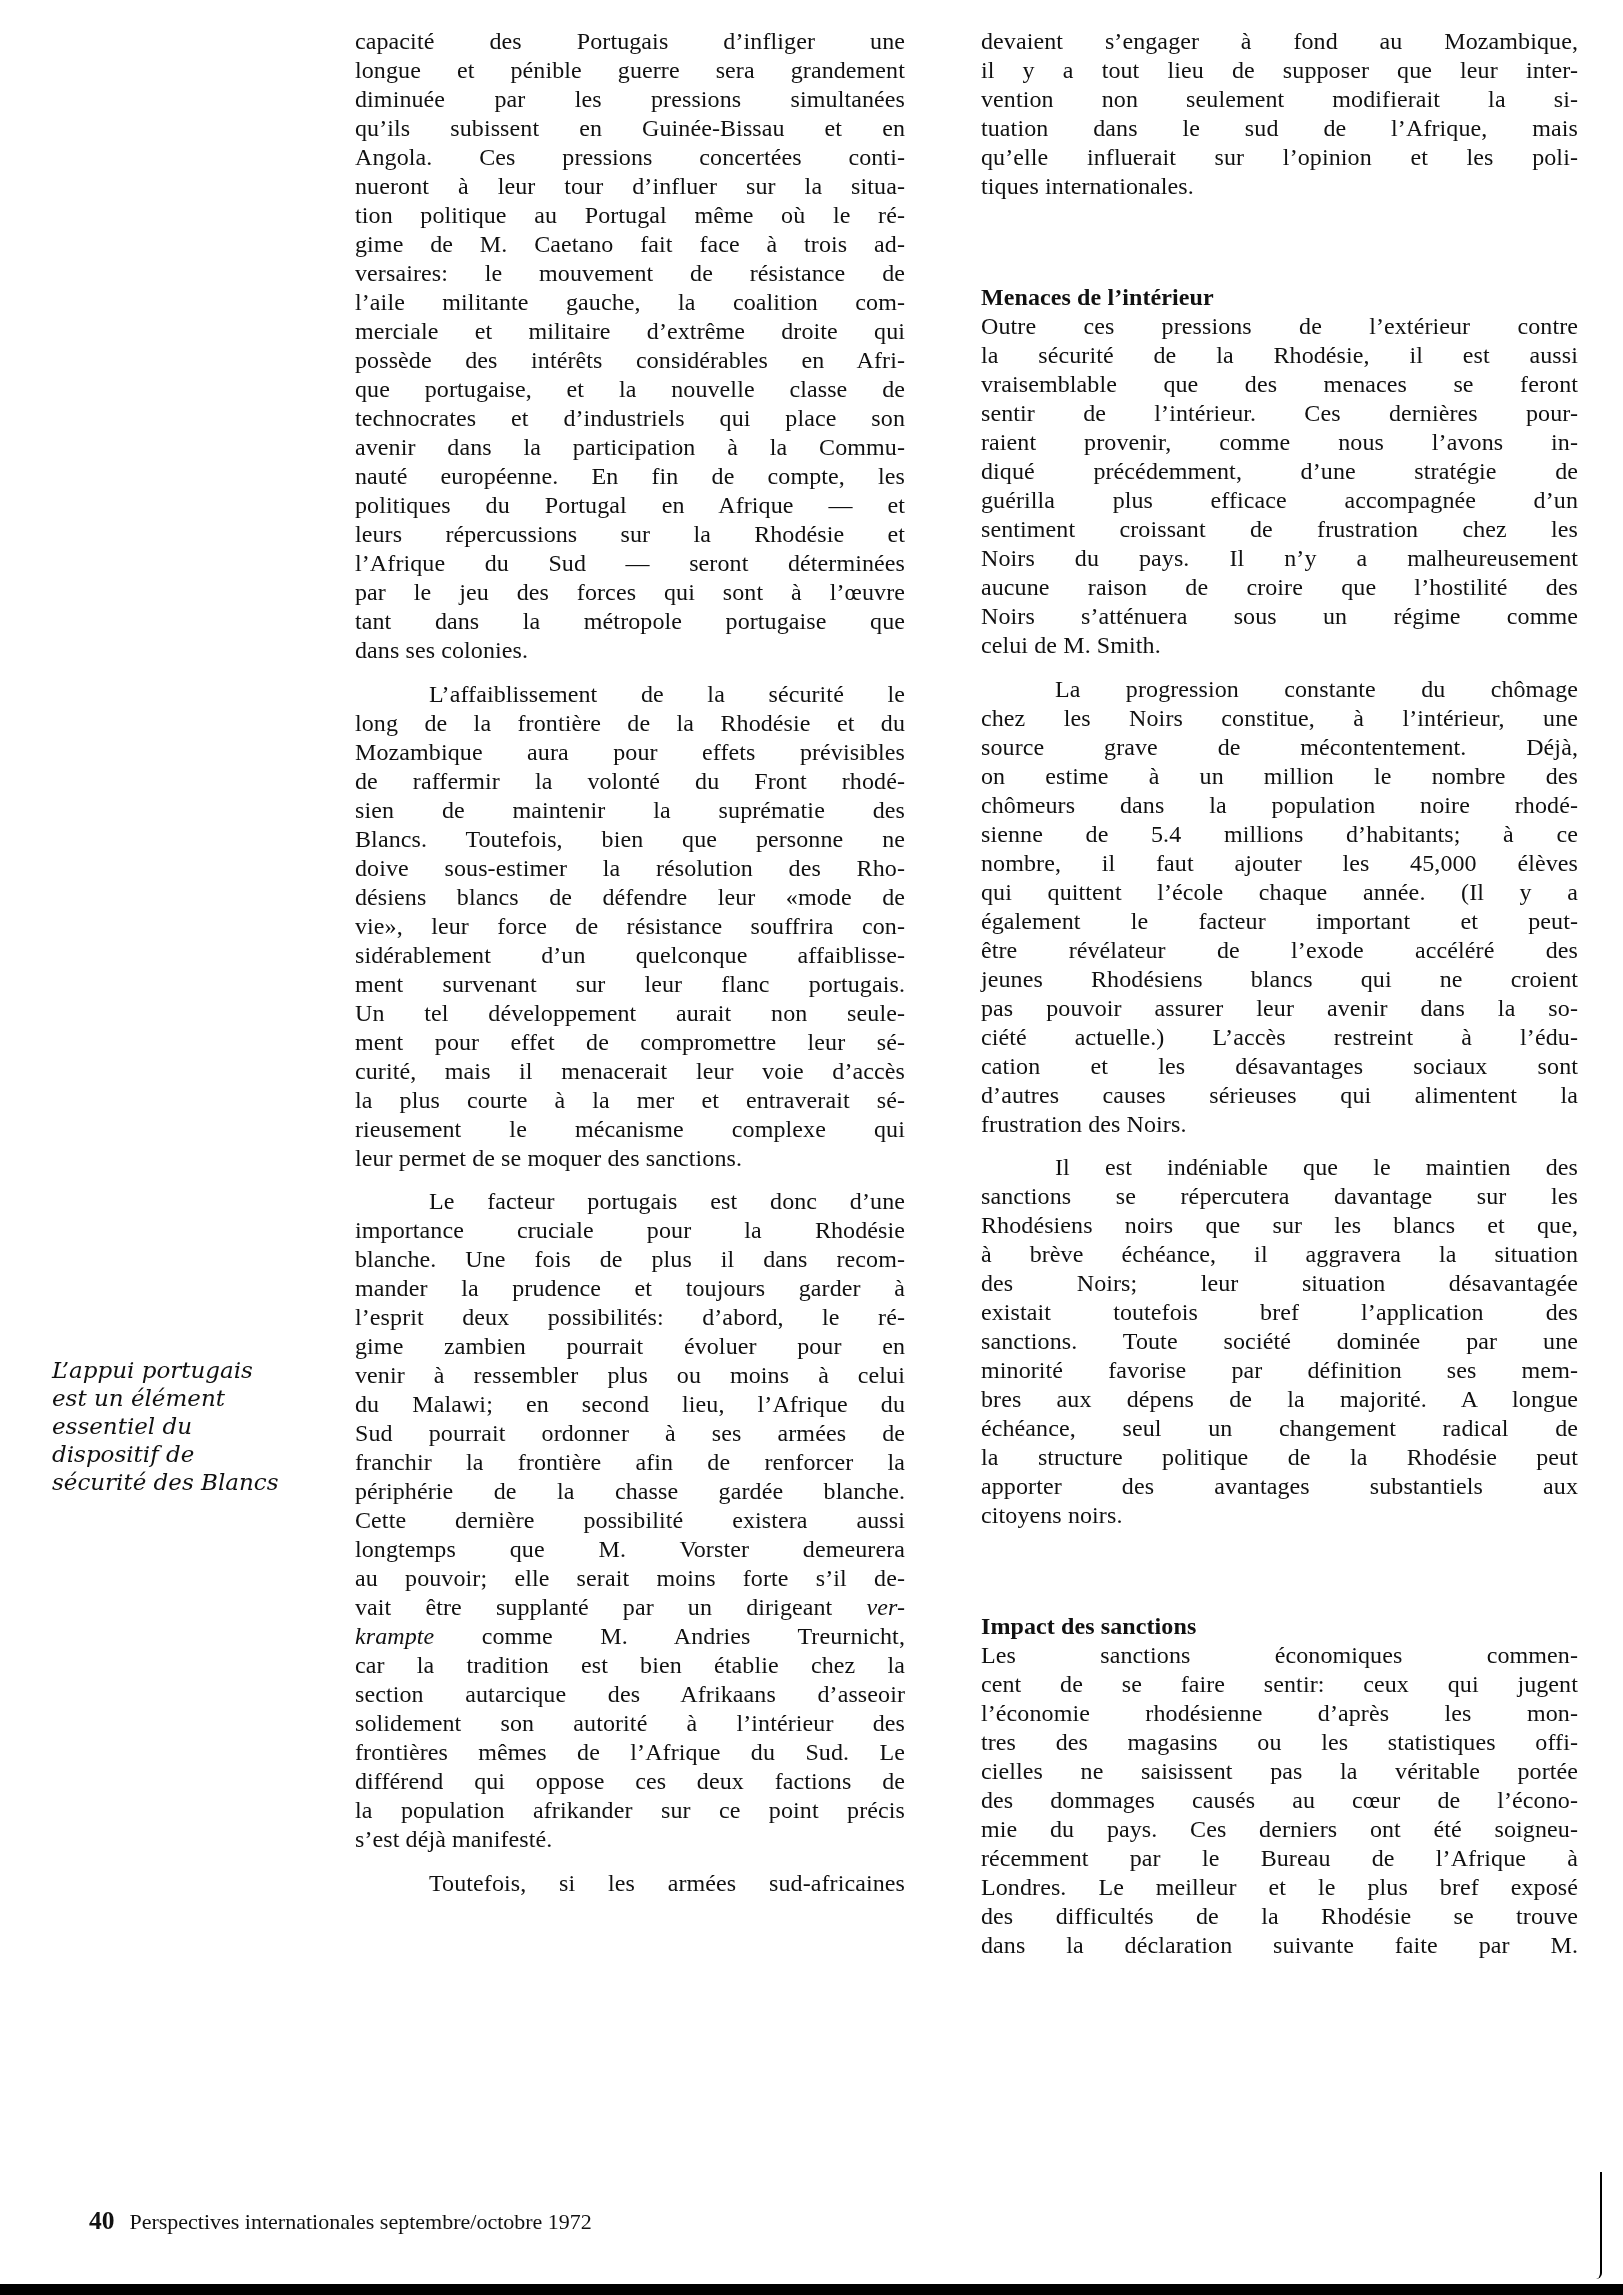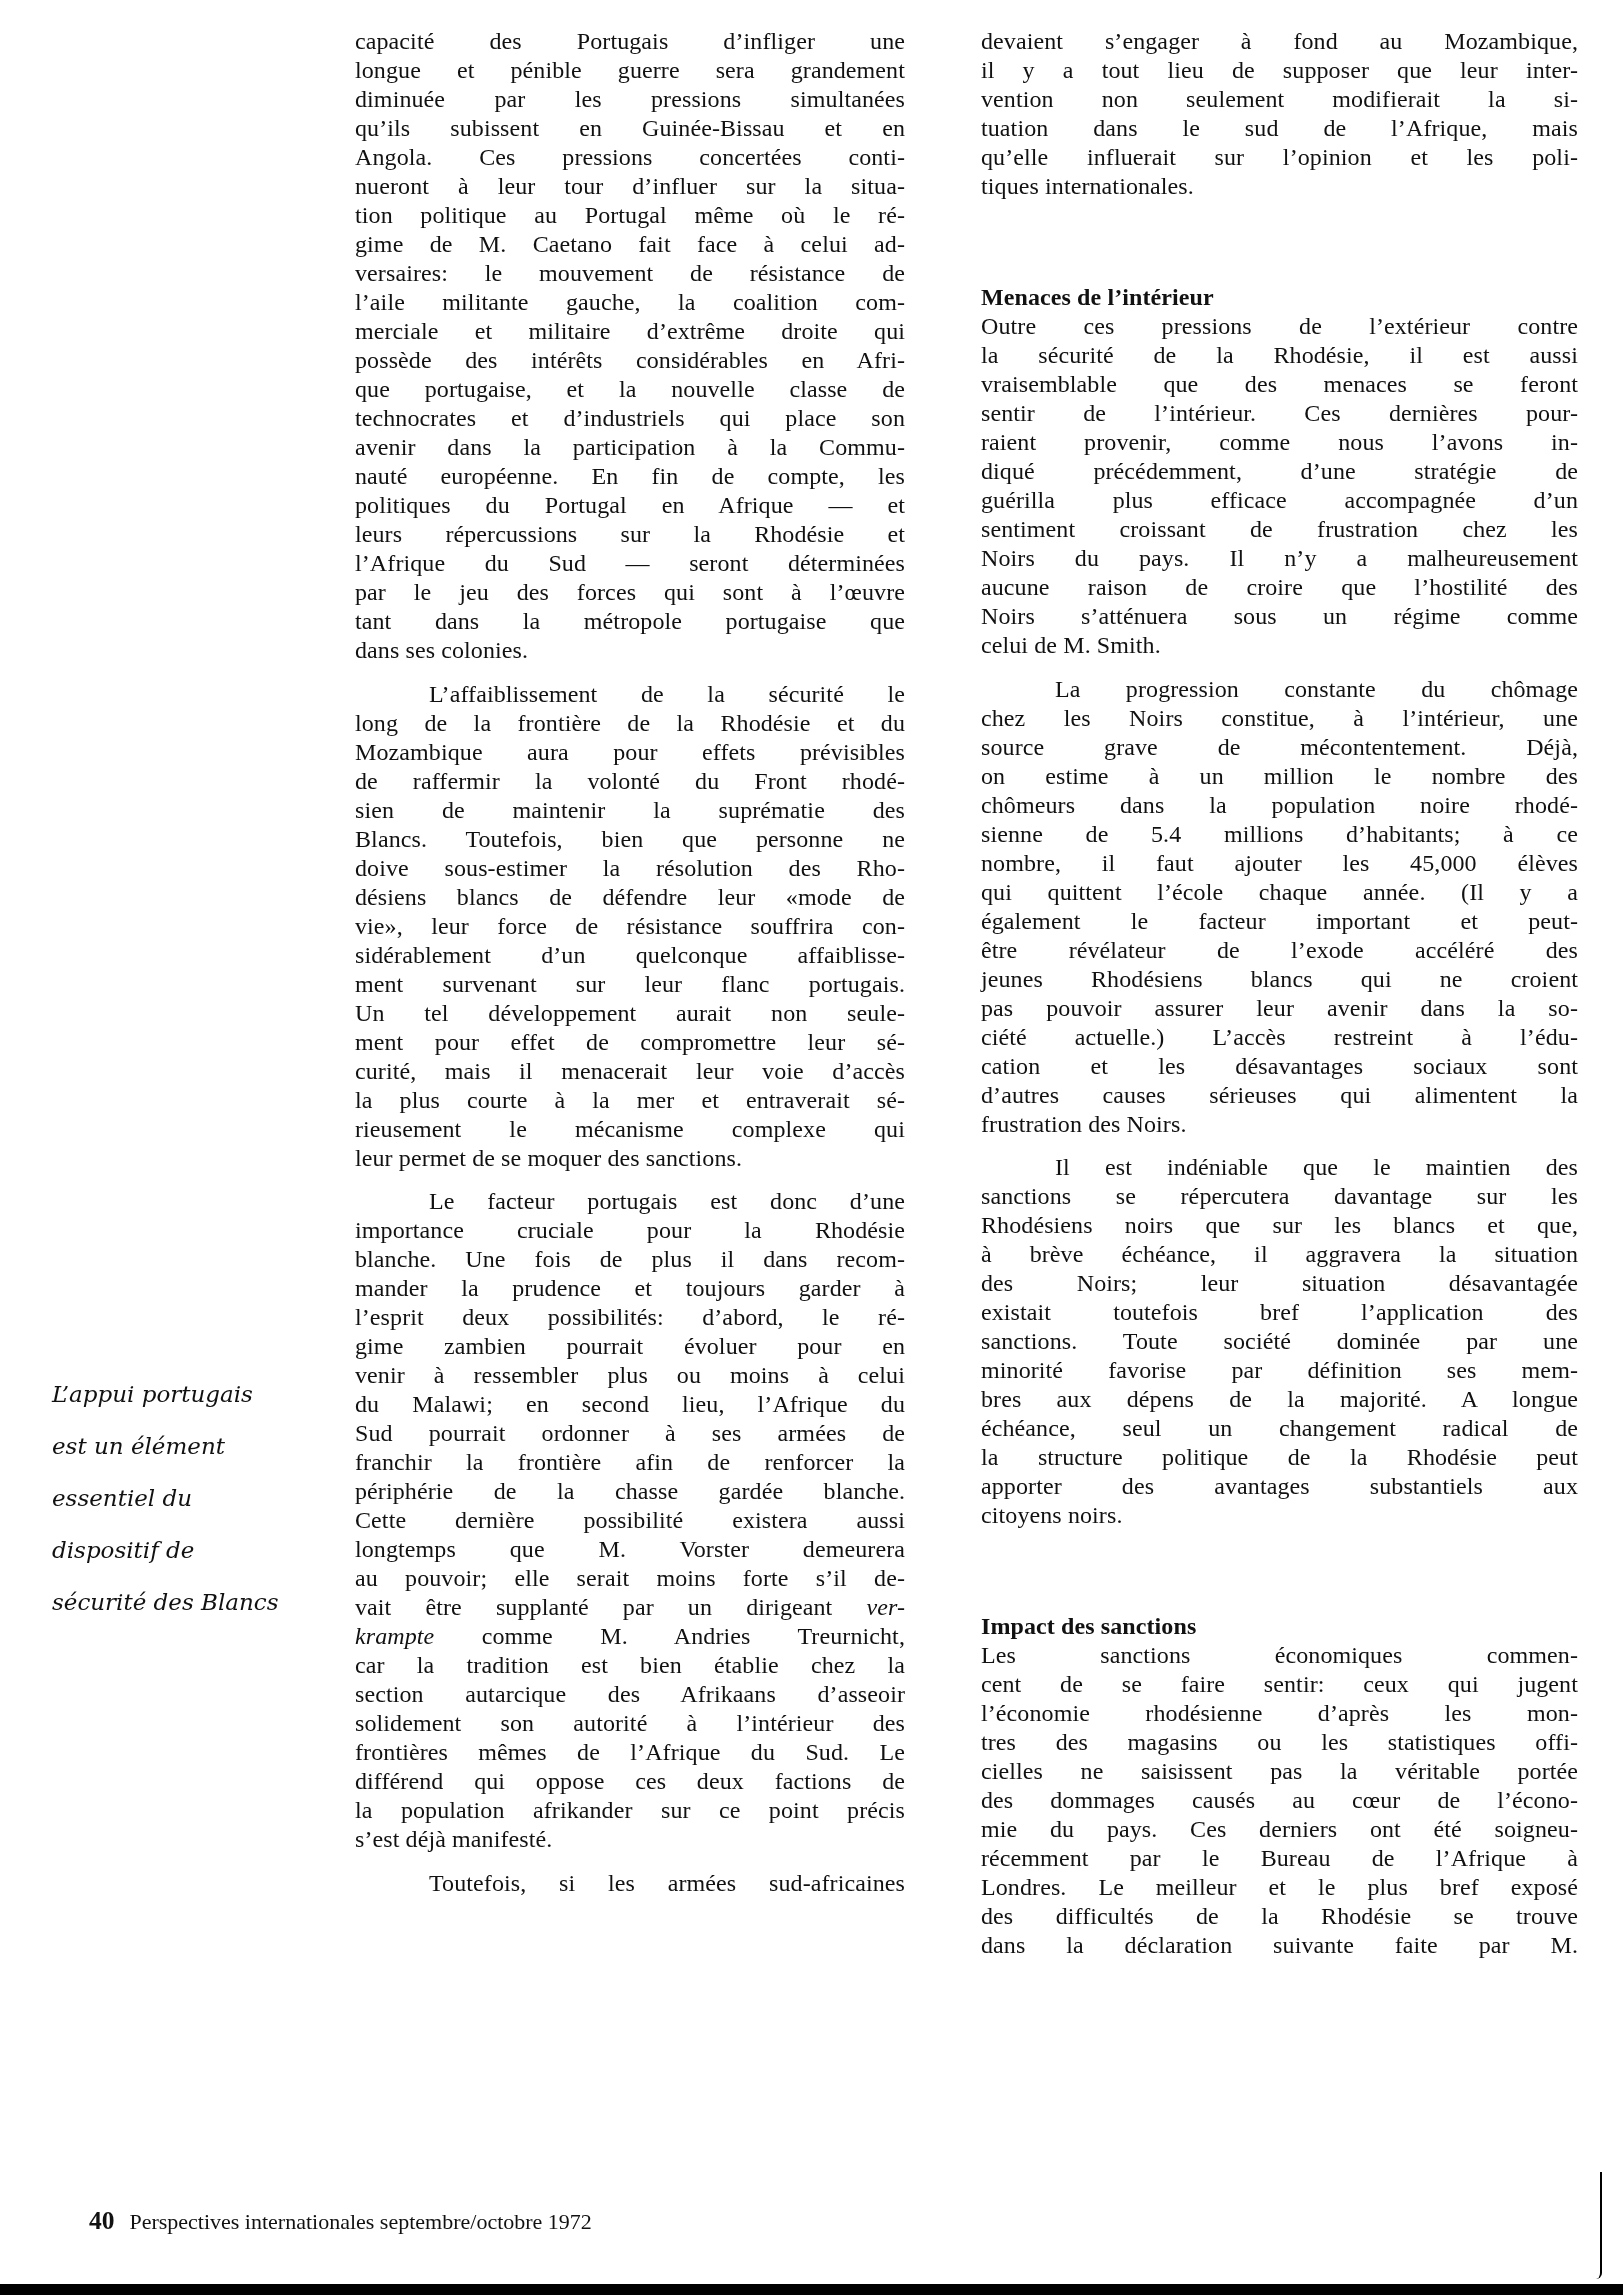--- a/index.html
+++ b/index.html
@@ -21,21 +21,21 @@
   .line.last { text-align-last:left; }
   .line.indent { padding-left:74px; }
   .gap { display:block; height:14.7px; }
   .gap-big { display:block; height:58px; }
   .heading { display:block; font-weight:bold; height:29px; white-space:nowrap;margin-top:24px; }
   .margin-note {
     position:absolute; left:52px; top:1356px; width:282px;
     font-family:"DejaVu Serif","Liberation Serif",serif;
     font-style:italic; font-size:23px; line-height:28px;
   }
-  .margin-note span { display:block; white-space:nowrap;margin-top:24px; }
+  .margin-note span { display:block; white-space:nowrap; }
   .footer {
     position:absolute; left:56px; top:2206px;
     font-family:"Liberation Serif","DejaVu Serif",serif; font-size:22px; white-space:nowrap;
   }
   .footer .pageno { font-size:25.5px; font-weight:bold; margin-right:9.4px;margin-left:33px; }
   .bottom-band { position:absolute; left:0; top:2284px; width:1623px; height:11.4px; background:#000; }
   .right-edge { position:absolute; left:1596px; top:2172px; width:4px; height:107px; border-right:2px solid #000; border-bottom-right-radius:27px; }
   em { }
 </style>
 </head>
@@ -45,21 +45,21 @@
 
   <div class="col col-center" id="center-col">
       <div>
         <span class="line ">capacité des Portugais d’infliger une</span>
         <span class="line ">longue et pénible guerre sera grandement</span>
         <span class="line ">diminuée par les pressions simultanées</span>
         <span class="line ">qu’ils subissent en Guinée-Bissau et en</span>
         <span class="line ">Angola. Ces pressions concertées conti-</span>
         <span class="line ">nueront à leur tour d’influer sur la situa-</span>
         <span class="line ">tion politique au Portugal même où le ré-</span>
-        <span class="line ">gime de M. Caetano fait face à celui ad-</span>
+        <span class="line ">gime de M. Caetano fait face à trois ad-</span>
         <span class="line ">versaires: le mouvement de résistance de</span>
         <span class="line ">l’aile militante gauche, la coalition com-</span>
         <span class="line ">merciale et militaire d’extrême droite qui</span>
         <span class="line ">possède des intérêts considérables en Afri-</span>
         <span class="line ">que portugaise, et la nouvelle classe de</span>
         <span class="line ">technocrates et d’industriels qui place son</span>
         <span class="line ">avenir dans la participation à la Commu-</span>
         <span class="line ">nauté européenne. En fin de compte, les</span>
         <span class="line ">politiques du Portugal en Afrique — et</span>
         <span class="line ">leurs répercussions sur la Rhodésie et</span>

